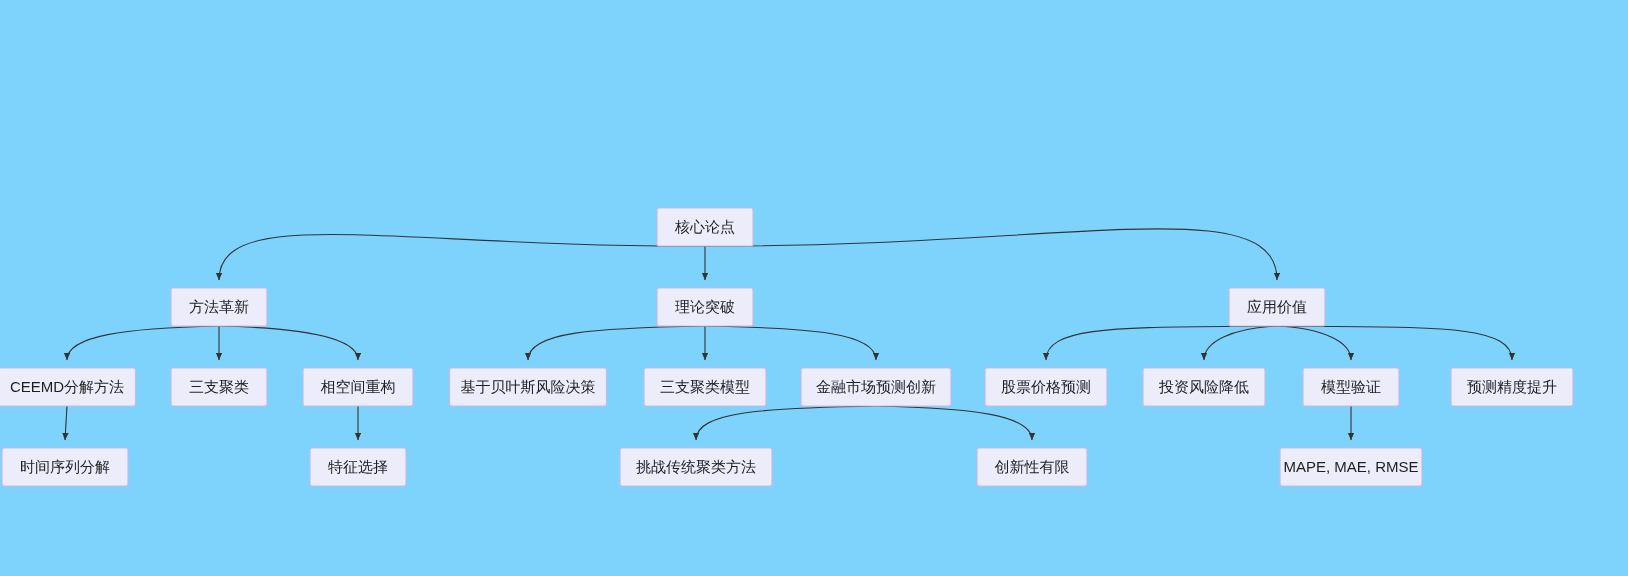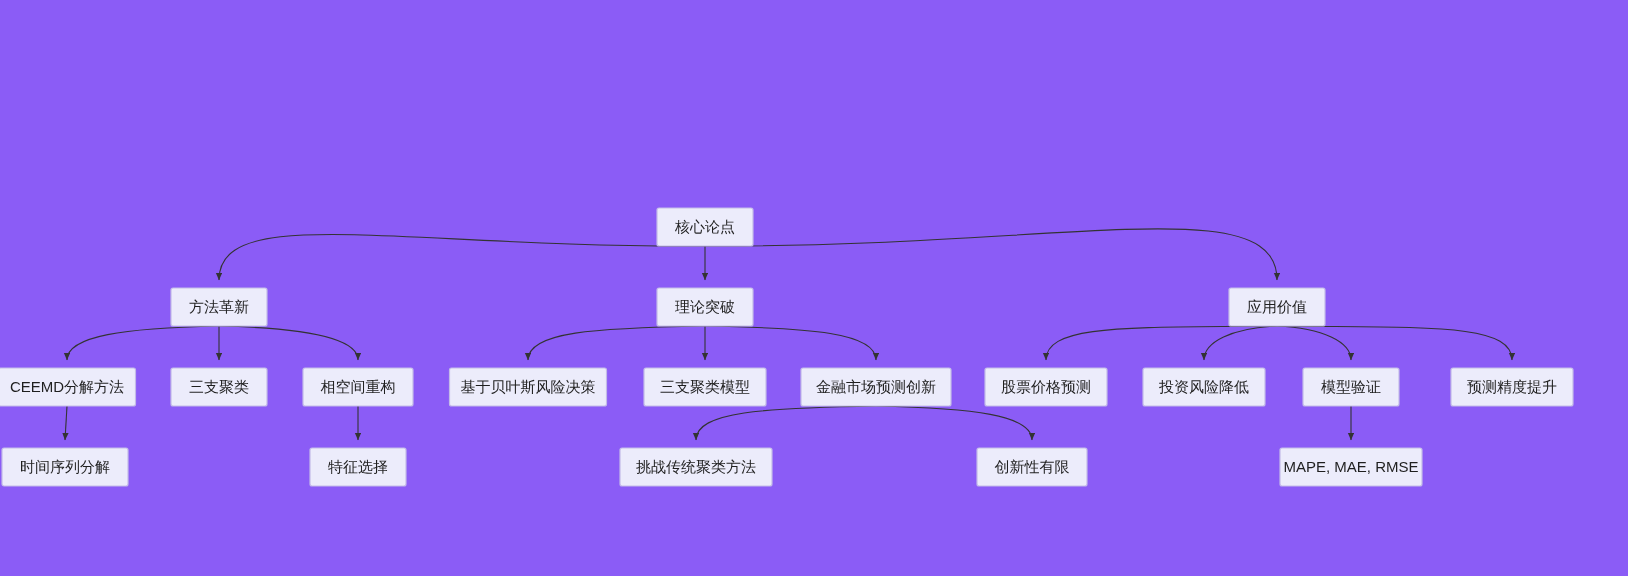--- a/index.html
+++ b/index.html
@@ -10,21 +10,21 @@
   body {
     width: 1628px;
     height: 576px;
     font-family: "Liberation Sans", "DejaVu Sans", sans-serif;
     overflow: hidden;
   }
   #diagram-root {
     position: relative;
     width: 1628px;
     height: 576px;
-    background: #8b5cf6;
+    background: #7dd3fc;
   }
   svg.flow {
     position: absolute;
     left: 0;
     top: 0;
     width: 1628px;
     height: 576px;
     display: block;
   }
   .edge-path {

